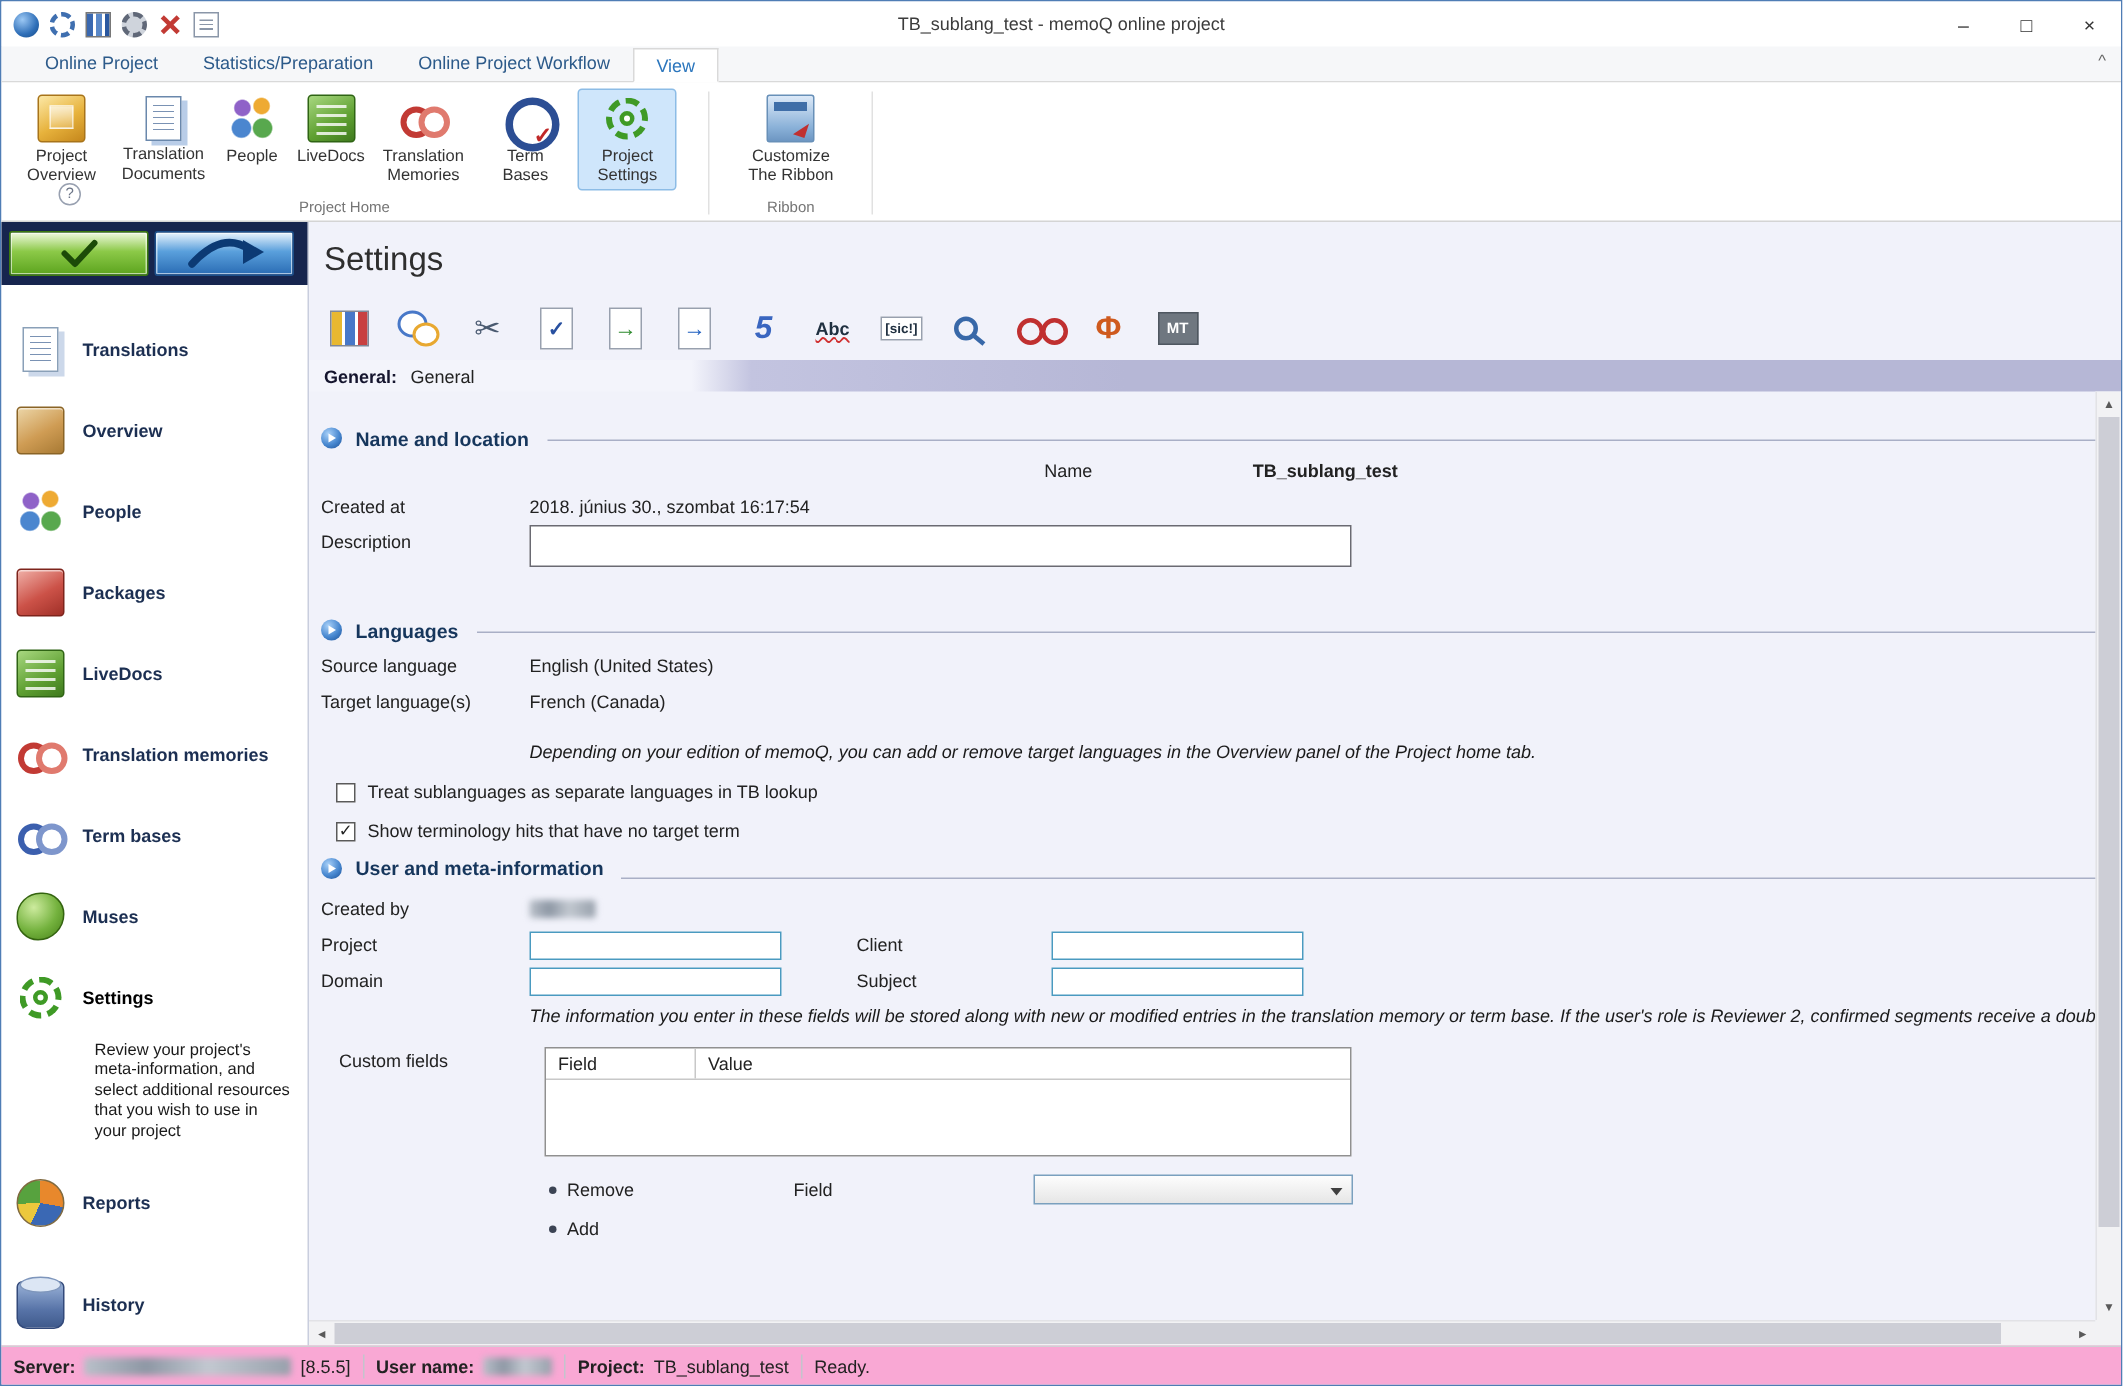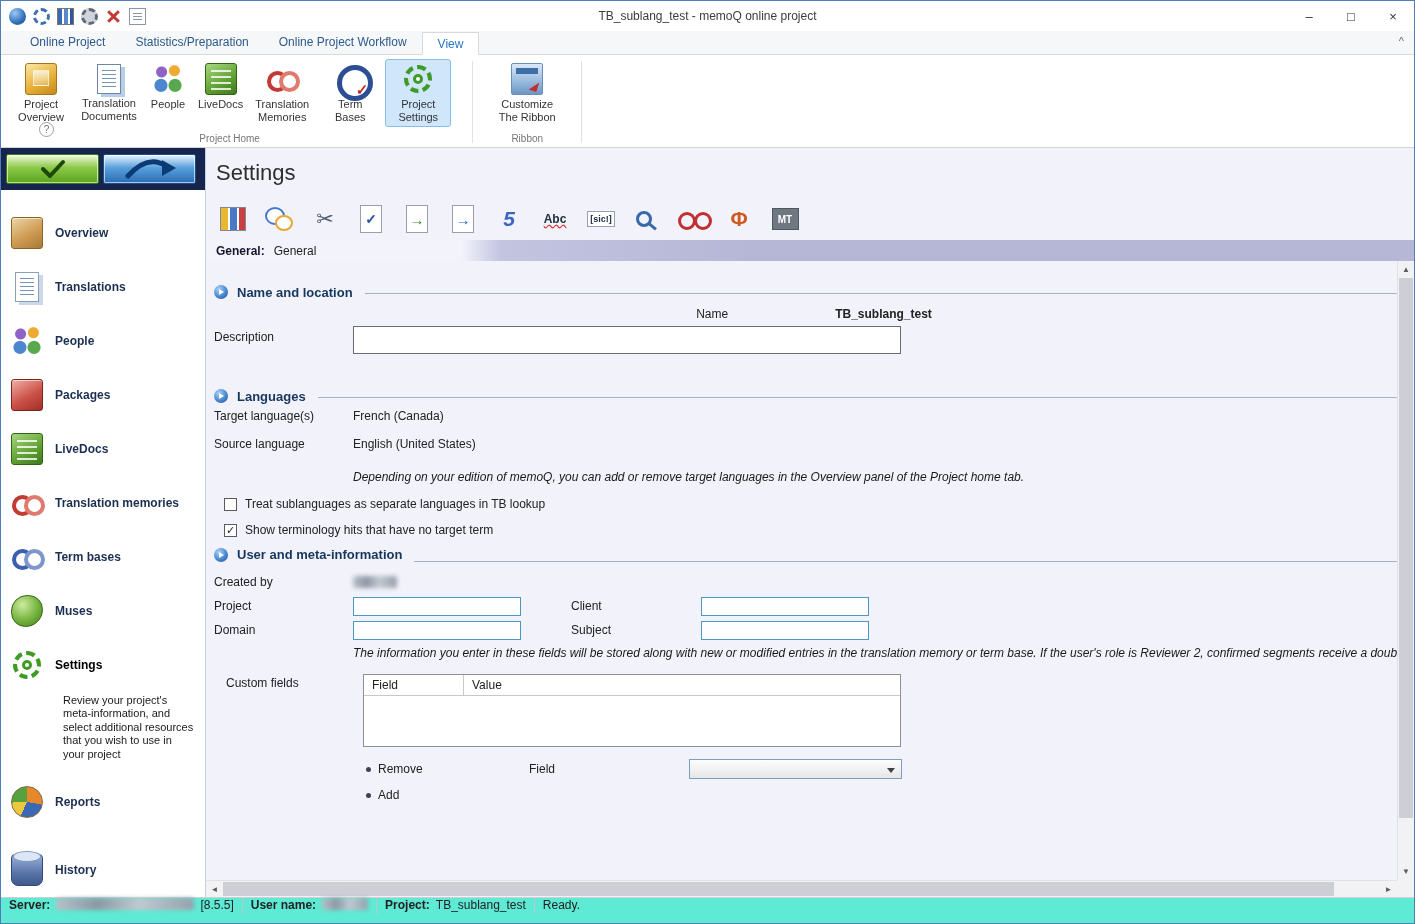--- a/index.html
+++ b/index.html
@@ -166,21 +166,21 @@
   .vscroll .sbtn { height:17px; display:flex; align-items:center; justify-content:center; font-size:8px; color:#5a5a5a; cursor:pointer; }
   .vscroll .sbtn.bottom { position:absolute; bottom:0; left:0; right:0; }
   .vthumb { position:absolute; left:1px; right:1px; top:17px; height:540px; background:#cdced6; cursor:pointer; }
   .hscroll { position:absolute; left:0; right:17px; bottom:0; height:17px; background:#f2f2f4; border-top:1px solid #e2e2e6; display:flex; align-items:center; }
   .hscroll .sbtn { width:17px; height:17px; display:flex; align-items:center; justify-content:center; font-size:8px; color:#5a5a5a; cursor:pointer; flex:none; }
   .htrack { flex:1; height:100%; position:relative; }
   .hthumb { position:absolute; left:0; top:1px; bottom:1px; width:96%; background:#cdced6; cursor:pointer; }
   .corner { position:absolute; right:0; bottom:0; width:17px; height:17px; background:#f2f2f4; }
 
   
-  .statusbar { position:absolute; left:0; right:0; bottom:0; height:26px; background:#5eead4; border-top:1px solid #d0d0d4; display:flex; align-items:flex-start; font-size:12px; color:#222; padding-left:8px; }
+  .statusbar { position:absolute; left:0; right:0; bottom:0; height:26px; background:#f9a8d4; border-top:1px solid #d0d0d4; display:flex; align-items:center; font-size:12px; color:#222; padding-left:8px; }
   .sb-b { font-weight:bold; }
   .sb-sep { width:1px; height:16px; background:#c4c4cc; margin:0 8px; }
   .sb-gap { width:6px; }
 </style>
 </head>
 <body>
 
 <div class="window">
 
   <div class="titlebar">
@@ -266,26 +266,26 @@
         </div>
         <div class="big-btn blue">
           <svg width="56" height="22" viewBox="0 0 56 22">
             <path d="M6 18 Q 26 -4 44 8" fill="none" stroke="#0c3a74" stroke-width="5" stroke-linecap="round"></path>
             <polygon points="40,2 54,10 40,18" fill="#0c3a74"></polygon>
           </svg>
         </div>
       </div>
       <div class="nav">
         <div class="nav-item">
+          <div class="nico si-translations"></div>
+          <div class="nav-label">Translations</div>
+        </div>
+        <div class="nav-item">
           <div class="nico si-overview"></div>
           <div class="nav-label">Overview</div>
-        </div>
-        <div class="nav-item">
-          <div class="nico si-translations"></div>
-          <div class="nav-label">Translations</div>
         </div>
         <div class="nav-item">
           <div class="nico ic-people"></div>
           <div class="nav-label">People</div>
         </div>
         <div class="nav-item">
           <div class="nico si-packages"></div>
           <div class="nav-label">Packages</div>
         </div>
         <div class="nav-item">
@@ -383,37 +383,41 @@
 
         <div class="sec-header" style="margin-top:23px;">
           <div class="sphere"></div>
           <div class="stitle">Name and location</div>
           <div class="srule"></div>
         </div>
         <div class="frow" style="margin-top:2px;justify-content:center;">
           <div class="flabel">Name</div>
           <div class="fvalue bold">TB_sublang_test</div>
         </div>
+        <div class="frow">
+          <div class="flabel">Created at</div>
+          <div class="fvalue">2018. június 30., szombat 16:17:54</div>
+        </div>
         <div class="frow desc-row">
           <div class="flabel">Description</div>
           <input class="txt" type="text" value="" style="">
         </div>
 
         <div class="sec-header" style="margin-top:28px;">
           <div class="sphere"></div>
           <div class="stitle">Languages</div>
           <div class="srule"></div>
         </div>
+        <div class="frow" style="margin-top:4px;">
+          <div class="flabel">Source language</div>
+          <div class="fvalue">English (United States)</div>
+        </div>
         <div class="frow">
           <div class="flabel">Target language(s)</div>
           <div class="fvalue">French (Canada)</div>
-        </div>
-        <div class="frow" style="margin-top:4px;">
-          <div class="flabel">Source language</div>
-          <div class="fvalue">English (United States)</div>
         </div>
         <div class="note">Depending on your edition of memoQ, you can add or remove target languages in the Overview panel of the Project home tab.</div>
         <div class="cbrow">
           <div class="cbox"></div>
           <div>Treat sublanguages as separate languages in TB lookup</div>
         </div>
         <div class="cbrow" style="margin-top:10px;">
           <div class="cbox">✓</div>
           <div>Show terminology hits that have no target term</div>
         </div>

